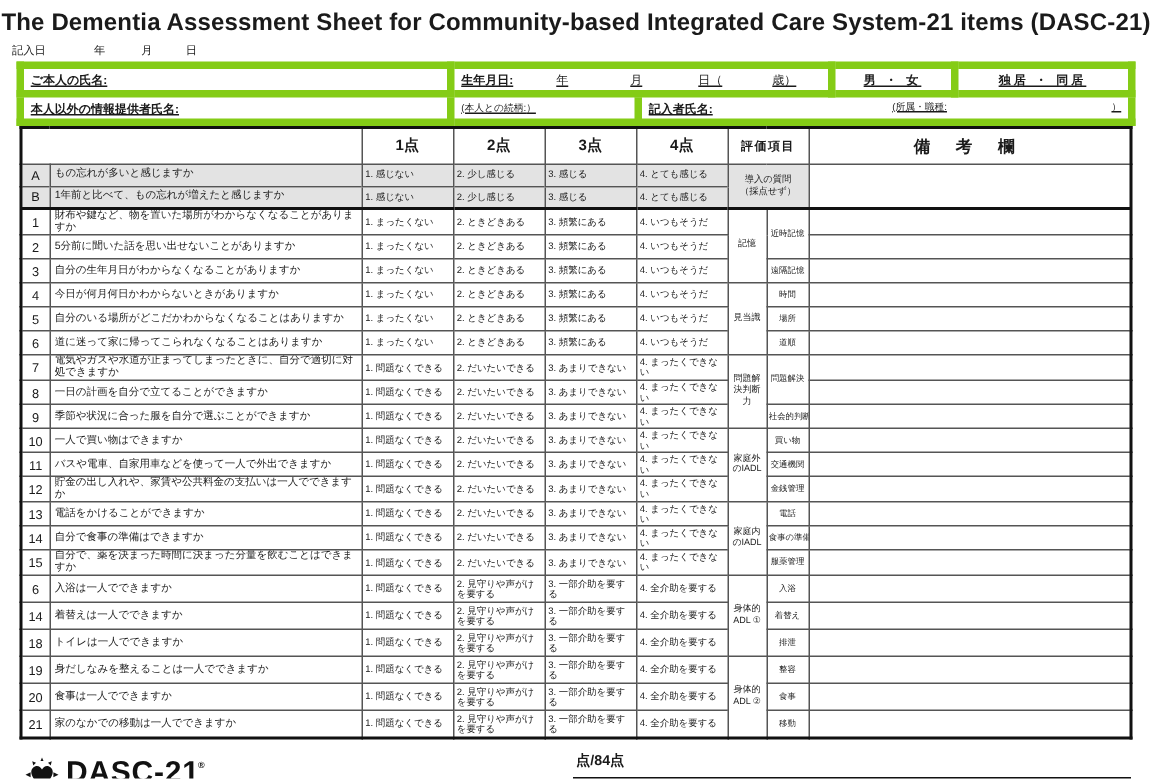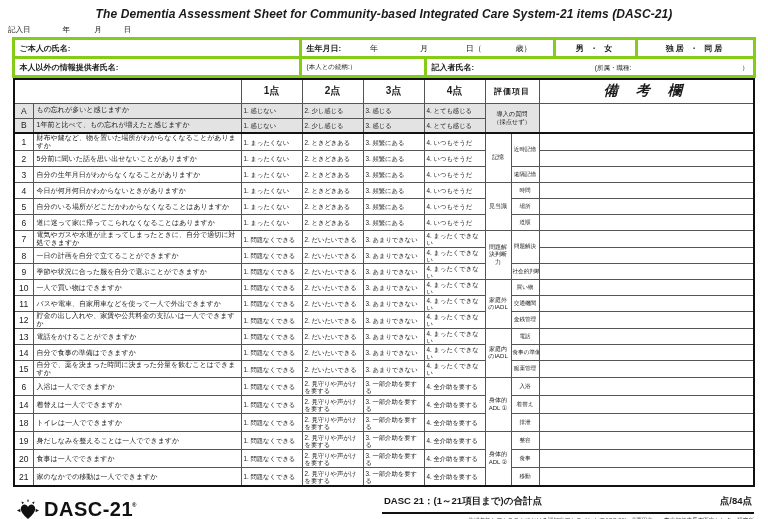--- a/index.html
+++ b/index.html
@@ -1,43 +1,43 @@
 <!DOCTYPE html>
 <html><head>
 <meta charset="utf-8">
 <style>
   * { margin:0; padding:0; box-sizing:border-box; }
   html,body { width:768px; height:519px; background:#fff; overflow:hidden;
     font-family:"Liberation Sans","DejaVu Sans",sans-serif; color:#1a1a1a; }
   .page { position:relative; width:768px; height:519px; padding-top:7px; }
 
-  .title { text-align:center; font-size:12px; font-weight:bold; letter-spacing:.1px;font-style:italic; }
+  .title { text-align:center; font-size:16px; font-weight:bold; letter-spacing:.1px; }
   .date-line { font-size:7.5px; margin:4px 0 2px 8px; height:10px; }
   .date-line span { display:inline-block; }
   .dl-y { margin-left:30px; } .dl-m { margin-left:22px; } .dl-d { margin-left:20px; }
 
   table { border-collapse:collapse; table-layout:fixed; }
   .info, .main { width:740px; margin:0 auto; }
   .info { border:2px solid #111; border-bottom:0; }
-  .info td { border:3px solid #84cc16; font-size:8px; padding:1px 4px; height:19px; vertical-align:middle; }
+  .info td { border:5px solid #84cc16; font-size:8px; padding:1px 4px; height:19px; vertical-align:middle;text-decoration:underline; }
   .lbl { font-weight:bold; }
   .paren { font-size:6.5px; color:#222; }
   .birth-flex { display:flex; align-items:flex-start; }
   .birth-flex .lbl { margin-right:8px; }
   .birth-flex .tk { flex:1; text-align:center; }
   .center { text-align:center; font-weight:bold; letter-spacing:2px; }
-  .rec-flex { display:flex; align-items:flex-end; }
+  .rec-flex { display:flex; align-items:flex-start; }
   .rec-flex .lbl { margin-right:auto; }
   .rec-flex .popen { margin-left:10px; margin-right:auto; }
 
   .main { border:2px solid #111; }
   .main td { border:1px solid #555; vertical-align:middle; overflow:hidden; }
   .main tr.head td { font-weight:bold; font-size:10px; text-align:center; height:24px; background:#fff; }
   .main tr.head td.eval-h { font-size:8px; letter-spacing:1px; }
-  .main tr.head td.rem-h { font-size:14px; letter-spacing:7px;font-style:italic; }
+  .main tr.head td.rem-h { font-size:11px; letter-spacing:7px; }
   .num { text-align:center; font-size:8.5px; padding:0 1px; }
   .q { font-size:7px; padding:0 3px; line-height:1.15; }
   .opt { font-size:6.3px; padding:0 2px; line-height:1.12; }
   .grp { font-size:6px; text-align:center; line-height:1.25; padding:0 1px; }
   .sub { font-size:5.6px; text-align:center; white-space:nowrap; padding:0 1px; }
   .intro { font-size:6.2px; text-align:center; line-height:1.3; }
   .remark { background:#fff; }
   tr.shade > td.sh { background:#e3e3e3; }
   tr.row-dotted > td.bd { border-bottom:1px dotted #999; }
   tr.row-thick > td { border-bottom:2px solid #111; }
@@ -378,20 +378,19 @@
         <polygon fill="#111" points="12,1 13,3.4 11,3.4"></polygon>
         <polygon fill="#111" points="1,12.5 4.4,10.8 4.4,14.2"></polygon>
         <polygon fill="#111" points="23,12.5 19.6,10.8 19.6,14.2"></polygon>
         <polygon fill="#111" points="5.5,3.5 8,4.5 6.2,6.3"></polygon>
         <polygon fill="#111" points="18.5,3.5 16,4.5 17.8,6.3"></polygon>
       </svg>
       <span class="logo-text"><span>DASC-21</span><span class="reg">®</span></span>
     </div>
     <div class="score-block">
       <div class="score-row">
-        <span class="score-label">DASC 21：(1～21項目まで)の合計点</span>
         <span class="score-value">点/84点</span>
       </div>
     </div>
     <div class="copyright">地域包括ケアシステムにおける認知症アセスメント(DASC-21)　©粟田主一　東京都健康長寿医療センター研究所</div>
   </div>
 
 </div>
 
 </body></html>

